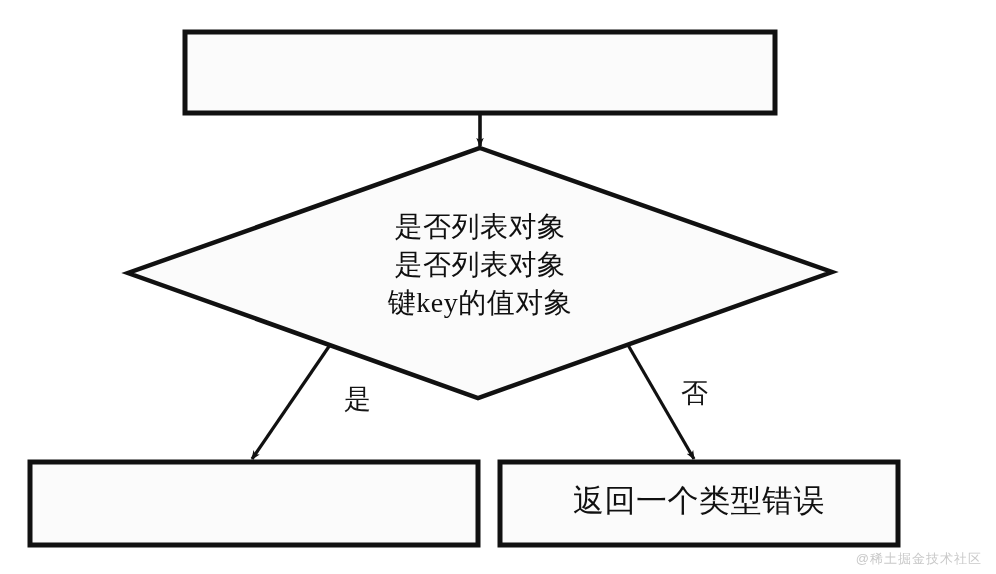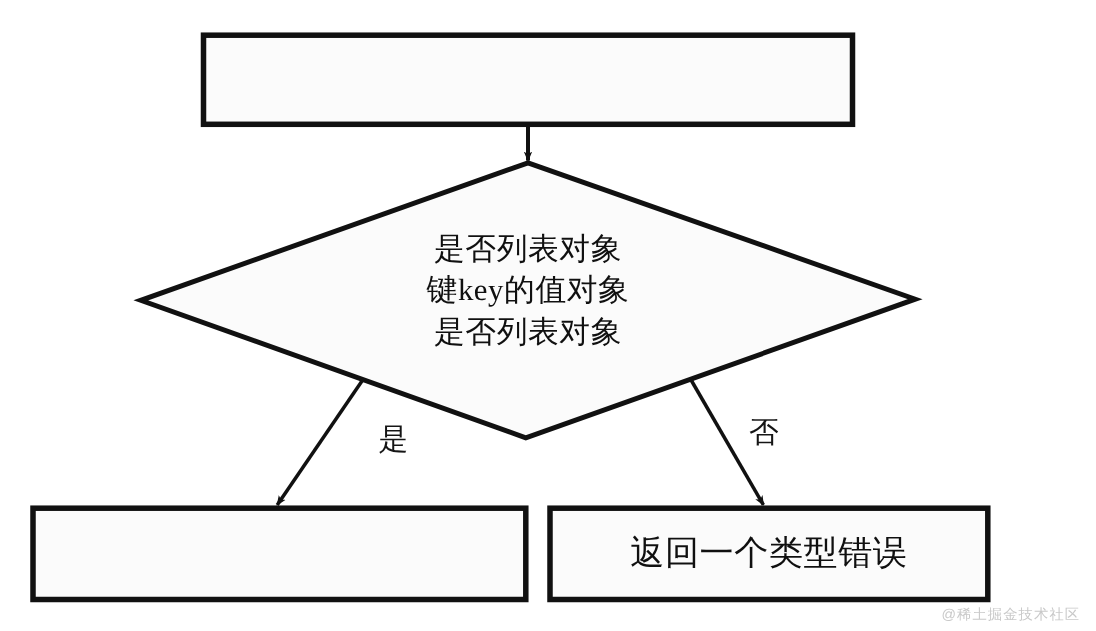--- a/index.html
+++ b/index.html
@@ -82,26 +82,26 @@
     <line x1="480" y1="113" x2="480" y2="146" stroke="#111111" stroke-width="3.6" marker-end="url(#arrowhead)"></line>
 
     <line x1="330" y1="345" x2="252" y2="459" stroke="#111111" stroke-width="3.2" marker-end="url(#arrowhead)"></line>
 
     <line x1="628" y1="345" x2="694" y2="459" stroke="#111111" stroke-width="3.2" marker-end="url(#arrowhead)"></line>
   </svg>
 
 
   <div class="node-text diamond-text" style="left:278px; top:185px; width:404px; height:160px;">
     <span>是否列表对象</span>
+    <span>是否列表对象</span>
     <span>键key的值对象</span>
-    <span>是否列表对象</span>
   </div>
 
 
-  <div class="node-text box-text" style="left:500px; top:462px; width:398px; height:83px;">返回一个类型错误</div>
+  <div class="node-text box-text" style="left:500px; top:462px; width:398px; height:83px;font-family:Liberation Mono, monospace;">返回一个类型错误</div>
 
   <div class="edge-label" style="left:344px; top:381px;">是</div>
 
   <div class="edge-label" style="left:681px; top:375px;">否</div>
 
   <div class="watermark">@稀土掘金技术社区</div>
 
 </div>
 
 </body></html>

